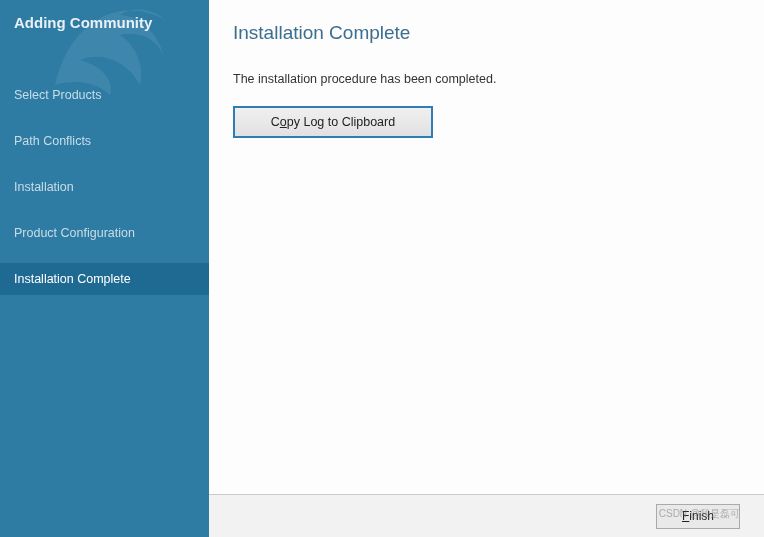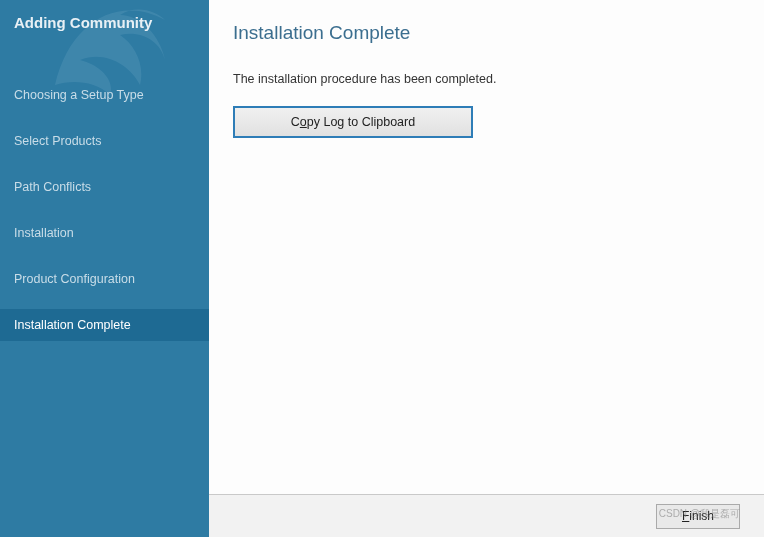--- a/index.html
+++ b/index.html
@@ -97,21 +97,21 @@
       font-weight: 400;
       color: #3b6e8f;
       margin-bottom: 28px;
     }
     .message {
       font-size: 12.5px;
       color: #333;
       margin-bottom: 20px;
     }
     .copy-btn {
-      width: 240px;
+      width: 200px;
       height: 32px;
       background: #e1e1e1;
       background: linear-gradient(#f0f0f0, #e1e1e1);
       border: 2px solid #2e7db7;
       font-size: 12.5px;
       color: #222;
       cursor: pointer;
       outline: none;
       font-family: inherit;
     }
@@ -155,21 +155,20 @@
 
 <div class="container">
   <div class="sidebar">
     <svg class="dolphin-bg" width="160" height="110" viewBox="0 0 160 110">
       <path d="M5 95 C 20 30, 70 5, 115 30 C 105 20, 85 15, 70 25 C 90 25, 110 45, 115 70 C 110 50, 90 40, 70 45 C 85 55, 95 75, 90 95 C 80 75, 55 60, 30 70 C 50 75, 65 90, 60 105 C 45 90, 20 90, 5 95 Z" fill="#6fa8c6"></path>
     </svg>
     <div class="brand">
       <div class="brand-line2">Adding Community</div>
     </div>
     <div class="steps">
-      <div class="step">Choosing a Setup Type</div>
       <div class="step">Select Products</div>
       <div class="step">Path Conflicts</div>
       <div class="step">Installation</div>
       <div class="step">Product Configuration</div>
       <div class="step active">Installation Complete</div>
     </div>
   </div>
 
   <div class="main">
     <div class="content">

